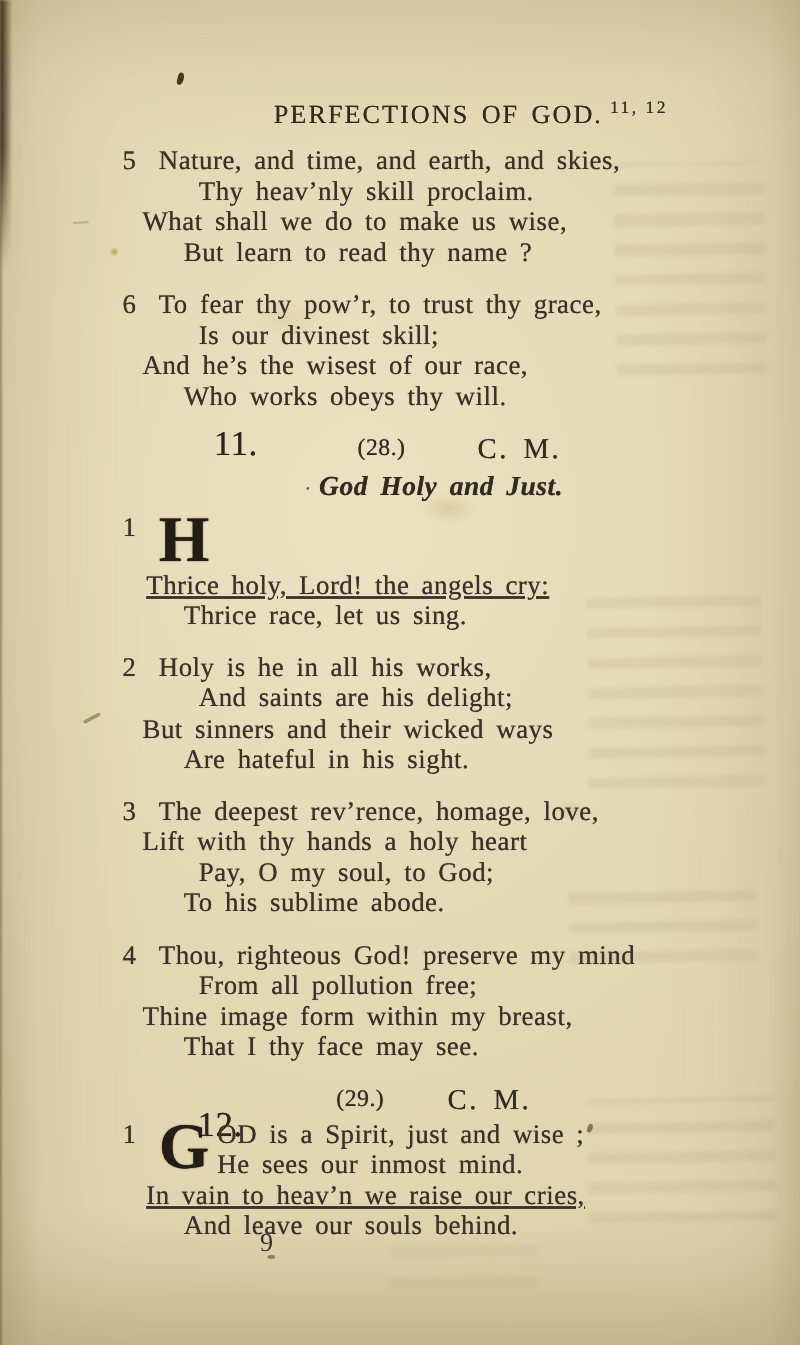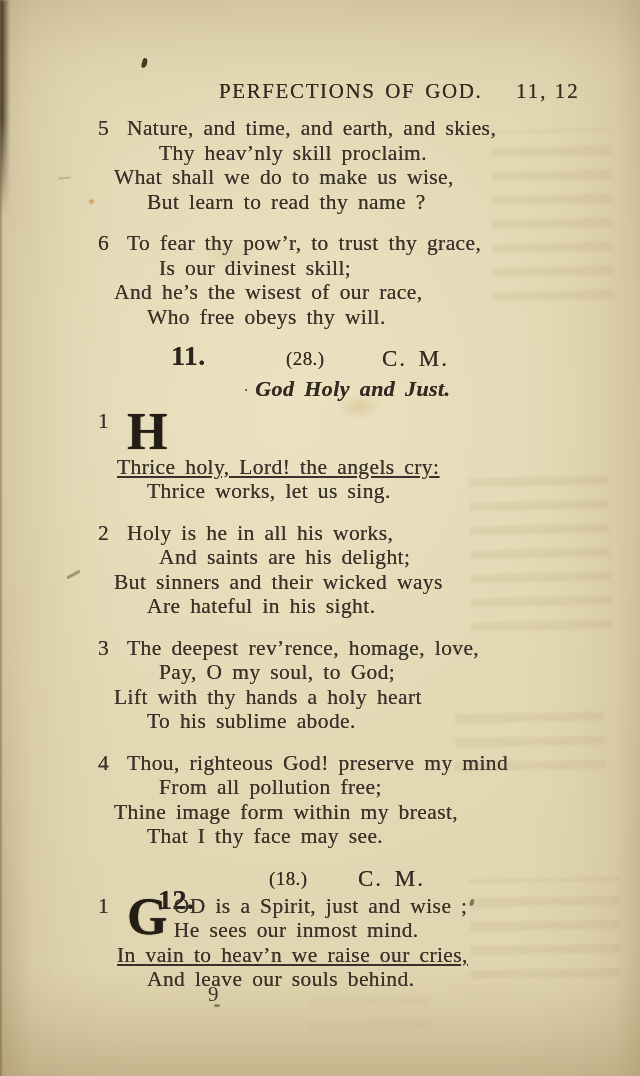--- a/index.html
+++ b/index.html
@@ -34,39 +34,39 @@
     background:linear-gradient(to right, rgba(80,62,32,.45), rgba(80,62,32,0));
   }
   
   .running-header{position:absolute;top:79px;left:0;width:640px;height:26px;}
   .rh-title{
     position:absolute;left:219px;top:0;
     font-size:21px;letter-spacing:1.6px;word-spacing:3px;color:#332b22;
     text-shadow:0 0 .5px rgba(51,43,34,.8);
   }
   .rh-nums{
-    position:absolute;left:516px;top:0;
-    font-size:21px;letter-spacing:2px;color:#332b22;
+    position:absolute;left:488px;top:0;
+    font-size:14px;letter-spacing:2px;color:#332b22;
     text-shadow:0 0 .5px rgba(51,43,34,.8);
   }
   
   .text-block{
     position:absolute;left:114px;top:116px;width:466px;
     font-size:21.5px;line-height:24.5px;letter-spacing:.4px;word-spacing:4px;
     text-shadow:0 0 .55px rgba(58,50,42,.85);
   }
   .verse{position:relative;margin-bottom:17px;}
   .vnum{position:absolute;left:-16px;top:0;}
   .line{white-space:nowrap;}
   .l1{padding-left:13px;}
   .l2{padding-left:45px;}
   .l3{padding-left:0;}
   .l4{padding-left:33px;}
   .hymn-heading{position:relative;height:28px;margin-top:12px;}
-  .hnum{position:absolute;left:57px;top:-2px;font-size:28px;font-weight:bold;color:#2c251d;}
+  .hnum{position:absolute;left:57px;top:-2px;font-size:28px;font-weight:normal;color:#2c251d;}
   .tune{position:absolute;left:172px;top:1px;font-size:19px;color:#332b22;}
   .meter{position:absolute;left:268px;top:1px;font-size:23px;letter-spacing:2px;color:#332b22;}
   .h12 .hnum{left:44px;margin-top:24px;}
   .h12 .tune{left:155px;}
   .h12 .meter{left:244px;}
   .subtitle{margin:3px 0 5px;text-align:center;font-style:italic;font-weight:bold;font-size:22px;color:#332b22;}
   .submark{font-style:normal;font-weight:normal;font-size:16px;opacity:.75;padding-right:6px;}
   .dcrow{display:flex;align-items:flex-start;padding-left:13px;}
   .dropcap{
     font-size:52px;line-height:46px;font-weight:bold;color:#241d15;
@@ -137,69 +137,69 @@
       <div class="line l2">Thy heav’nly skill proclaim.</div>
       <div class="line l3">What shall we do to make us wise,</div>
       <div class="line l4">But learn to read thy name ?</div>
     </div>
 
     <div class="verse">
       <span class="vnum">6</span>
       <div class="line l1">To fear thy pow’r, to trust thy grace,</div>
       <div class="line l2">Is our divinest skill;</div>
       <div class="line l3">And he’s the wisest of our race,</div>
-      <div class="line l4">Who free obeys thy will.</div>
+      <div class="line l4">Who works obeys thy will.</div>
     </div>
 
     <div class="hymn-heading h11">
       <span class="hnum">11.</span>
       <span class="tune">(28.)</span>
       <span class="meter">C. M.</span>
     </div>
 
     <div class="subtitle">
       <span class="submark">·</span><span>God Holy and Just.</span>
     </div>
 
     <div class="verse dropcap-verse">
       <span class="vnum">1</span>
       <div class="dcrow">
         <span class="dropcap">H</span>
       </div>
       <div class="line l3">Thrice holy, Lord! the angels cry:</div>
-      <div class="line l4">Thrice works, let us sing.</div>
+      <div class="line l4">Thrice race, let us sing.</div>
     </div>
 
     <div class="verse">
       <span class="vnum">2</span>
       <div class="line l1">Holy is he in all his works,</div>
       <div class="line l2">And saints are his delight;</div>
       <div class="line l3">But sinners and their wicked ways</div>
       <div class="line l4">Are hateful in his sight.</div>
     </div>
 
     <div class="verse">
       <span class="vnum">3</span>
       <div class="line l1">The deepest rev’rence, homage, love,</div>
+      <div class="line l3">Lift with thy hands a holy heart</div>
       <div class="line l2">Pay, O my soul, to God;</div>
-      <div class="line l3">Lift with thy hands a holy heart</div>
       <div class="line l4">To his sublime abode.</div>
     </div>
 
     <div class="verse">
       <span class="vnum">4</span>
       <div class="line l1">Thou, righteous God! preserve my mind</div>
       <div class="line l2">From all pollution free;</div>
       <div class="line l3">Thine image form within my breast,</div>
       <div class="line l4">That I thy face may see.</div>
     </div>
 
     <div class="hymn-heading h12">
       <span class="hnum">12.</span>
-      <span class="tune">(18.)</span>
+      <span class="tune">(29.)</span>
       <span class="meter">C. M.</span>
     </div>
 
     <div class="verse dropcap-verse">
       <span class="vnum">1</span>
       <div class="dcrow">
         <span class="dropcap">G</span>
         <div class="dclines">
           <div class="line">OD is a Spirit, just and wise ;</div>
           <div class="line">He sees our inmost mind.</div>

